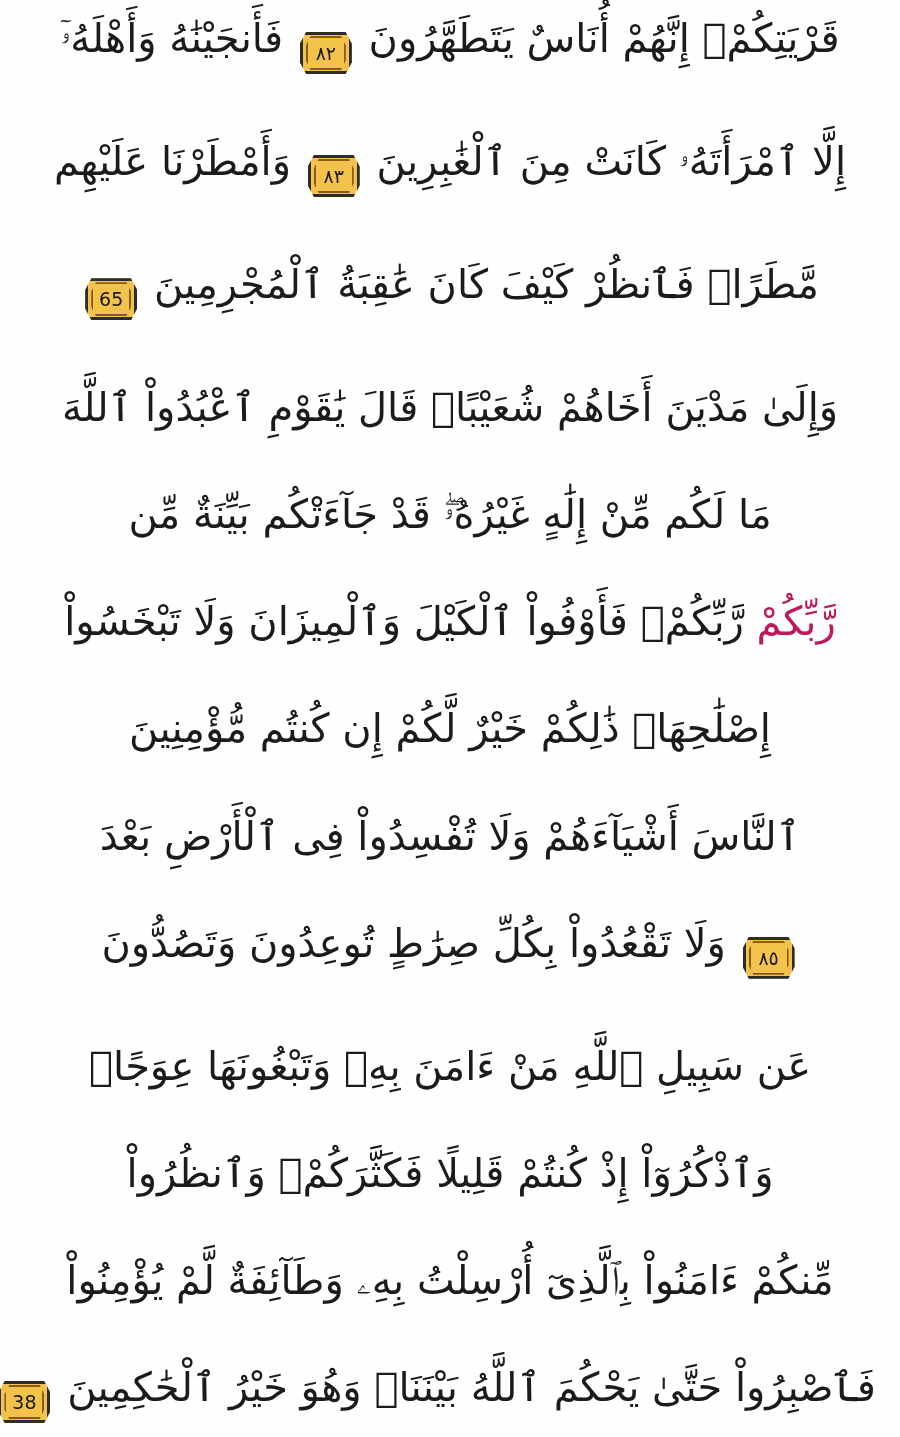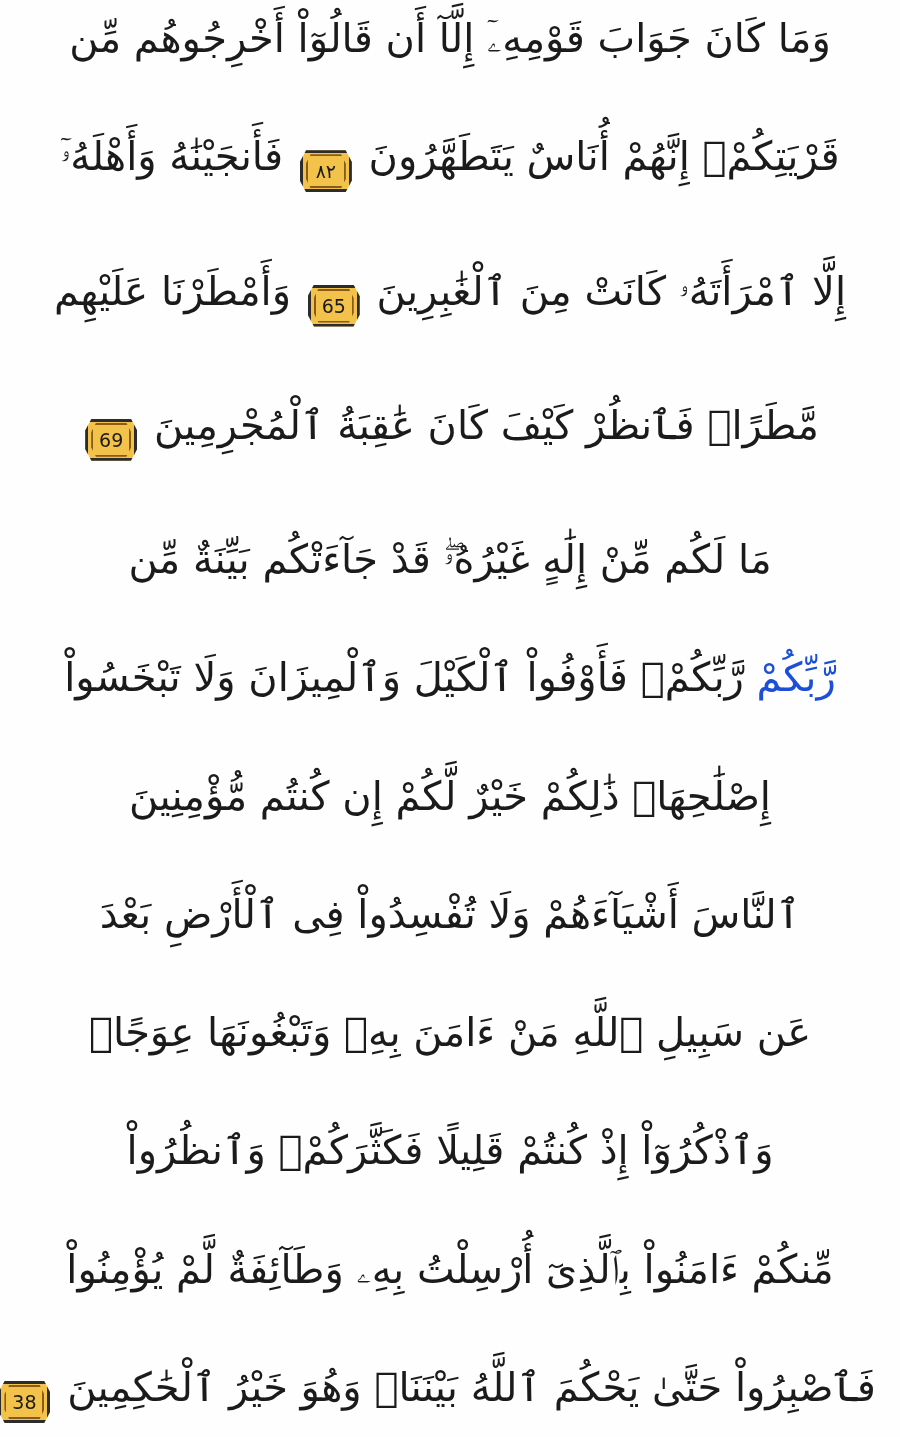--- a/index.html
+++ b/index.html
@@ -33,21 +33,21 @@
     white-space: nowrap;
     color: #1b1b1b;
     font-family: "DejaVu Sans", sans-serif;
     font-size: 40px;
     line-height: 1.0;
     letter-spacing: 0.5px;
     font-weight: 500;
     text-rendering: optimizeLegibility;
   }
   .ayah-line .lafz-jalala {
-    color: #1d4ed8;
+    color: #be185d;
     text-align: center;
   }
   
   .ayah-marker {
     display: inline-block;
     position: relative;
     width: 52px;
     height: 42px;
     vertical-align: -8px;
     margin: 0 4px;
@@ -79,59 +79,63 @@
       88% 100%, 12% 100%, 0% 72%, 0% 28%);
     z-index: 1;
   }
 </style>
 </head>
 <body>
 
 <div id="page">
   <div class="mushaf-body">
 
-    <div class="ayah-line">
-      <span>وَمَا كَانَ جَوَابَ قَوْمِهِۦٓ إِلَّآ أَن قَالُوٓاْ أَخْرِجُوهُم مِّن</span>
-    </div>
 
     <div class="ayah-line">
       <span>قَرْيَتِكُمْۖ إِنَّهُمْ أُنَاسٌ يَتَطَهَّرُونَ</span>
       <span class="ayah-marker"><span class="num">٨٢</span></span>
       <span>فَأَنجَيْنَٰهُ وَأَهْلَهُۥٓ</span>
     </div>
 
     <div class="ayah-line">
       <span>إِلَّا ٱمْرَأَتَهُۥ كَانَتْ مِنَ ٱلْغَٰبِرِينَ</span>
-      <span class="ayah-marker"><span class="num">65</span></span>
+      <span class="ayah-marker"><span class="num">٨٣</span></span>
       <span>وَأَمْطَرْنَا عَلَيْهِم</span>
     </div>
 
     <div class="ayah-line">
       <span>مَّطَرًاۖ فَٱنظُرْ كَيْفَ كَانَ عَٰقِبَةُ ٱلْمُجْرِمِينَ</span>
-      <span class="ayah-marker"><span class="num">69</span></span>
+      <span class="ayah-marker"><span class="num">65</span></span>
     </div>
 
+    <div class="ayah-line">
+      <span>وَإِلَىٰ مَدْيَنَ أَخَاهُمْ شُعَيْبًاۚ قَالَ يَٰقَوْمِ ٱعْبُدُواْ ٱللَّهَ</span>
+    </div>
 
     <div class="ayah-line">
       <span>مَا لَكُم مِّنْ إِلَٰهٍ غَيْرُهُۥۖ قَدْ جَآءَتْكُم بَيِّنَةٌ مِّن</span>
     </div>
 
     <div class="ayah-line">
       <span class="lafz-jalala">رَّبِّكُمْ</span>
       <span>رَّبِّكُمْۖ فَأَوْفُواْ ٱلْكَيْلَ وَٱلْمِيزَانَ وَلَا تَبْخَسُواْ</span>
     </div>
 
     <div class="ayah-line">
       <span>إِصْلَٰحِهَاۚ ذَٰلِكُمْ خَيْرٌ لَّكُمْ إِن كُنتُم مُّؤْمِنِينَ</span>
     </div>
 
     <div class="ayah-line">
       <span>ٱلنَّاسَ أَشْيَآءَهُمْ وَلَا تُفْسِدُواْ فِى ٱلْأَرْضِ بَعْدَ</span>
     </div>
 
+    <div class="ayah-line">
+      <span class="ayah-marker"><span class="num">٨٥</span></span>
+      <span>وَلَا تَقْعُدُواْ بِكُلِّ صِرَٰطٍ تُوعِدُونَ وَتَصُدُّونَ</span>
+    </div>
 
     <div class="ayah-line">
       <span>عَن سَبِيلِ ٱللَّهِ مَنْ ءَامَنَ بِهِۦ وَتَبْغُونَهَا عِوَجًاۚ</span>
     </div>
 
     <div class="ayah-line">
       <span>وَٱذْكُرُوٓاْ إِذْ كُنتُمْ قَلِيلًا فَكَثَّرَكُمْۖ وَٱنظُرُواْ</span>
     </div>
 
 

